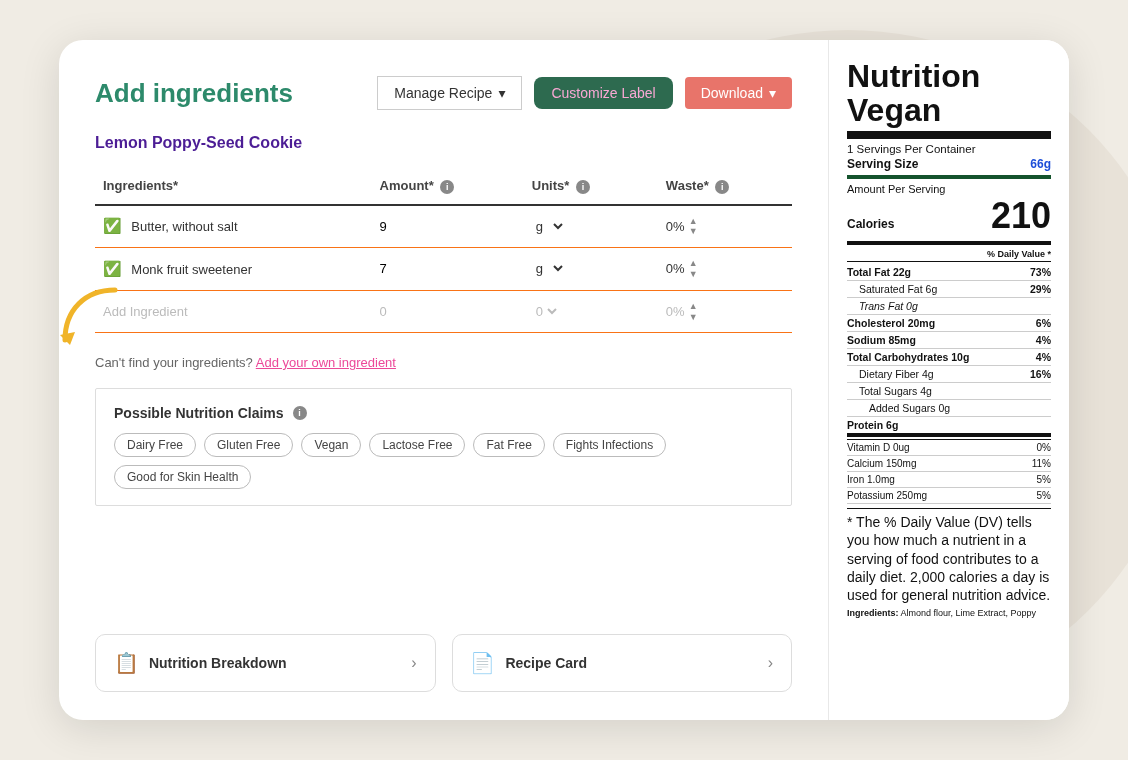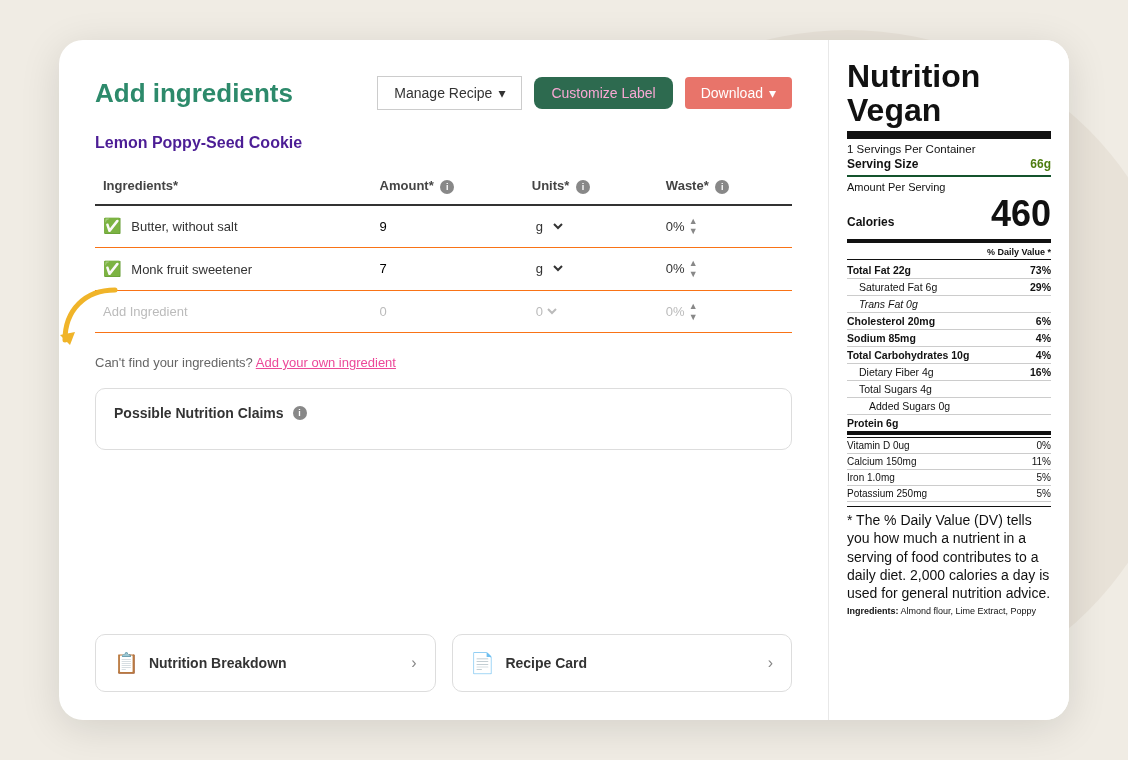--- a/index.html
+++ b/index.html
@@ -191,21 +191,21 @@
       margin: 10px 0 18px 0;
     }
     .cant-find a {
       color: #ec4899;
       text-decoration: underline;
     }
 
     
     .claims-box {
       border: 1px solid #ddd;
-      border-radius: 10px;
+      border-radius: 2px;
       padding: 16px 18px;
       margin-bottom: 18px;
     }
     .claims-title {
       font-size: 14px;
       font-weight: 600;
       color: #333;
       margin-bottom: 12px;
       display: flex;
       align-items: center;
@@ -276,33 +276,33 @@
     }
     .nf-servings {
       font-size: 11.5px;
       color: #111;
       margin-bottom: 2px;
     }
     .nf-serving-size-row {
       display: flex;
       justify-content: space-between;
       align-items: baseline;
-      border-bottom: 2px solid #14532d;
+      border-bottom: 4px solid #14532d;
       padding-bottom: 4px;
       margin-bottom: 4px;
     }
     .nf-serving-size-label {
       font-size: 12px;
       font-weight: 700;
       color: #111;
     }
     .nf-serving-size-val {
       font-size: 12px;
       font-weight: 700;
-      color: #4d7c0f;
+      color: #1d4ed8;
     }
     .nf-aps {
       font-size: 11px;
       color: #111;
       margin-bottom: 0px;
     }
     .nf-calories-row {
       display: flex;
       justify-content: space-between;
       align-items: baseline;
@@ -497,20 +497,30 @@
     <p class="cant-find">
       <span>Can't find your ingredients?</span>
       <a href="#">Add your own ingredient</a>
     </p>
 
     <div class="claims-box">
       <div class="claims-title">
         <span>Possible Nutrition Claims</span>
         <span class="info-icon">i</span>
       </div>
+      <div class="claims-tags" id="claims-tags-container">
+
+      <span class="claim-tag">Dairy Free</span>
+          <span class="claim-tag">Gluten Free</span>
+          <span class="claim-tag">Vegan</span>
+          <span class="claim-tag">Lactose Free</span>
+          <span class="claim-tag">Fat Free</span>
+          <span class="claim-tag">Fights Infections</span>
+          <span class="claim-tag">Good for Skin Health</span>
+        </div>
     </div>
 
     <div class="bottom-cards">
       <div class="bottom-card">
         <div class="bottom-card-left">
           <span class="bottom-card-icon">📋</span>
           <span>Nutrition Breakdown</span>
         </div>
         <span class="bottom-card-arrow">›</span>
       </div>
@@ -528,21 +538,21 @@
   <div class="right-panel">
     <div class="nf-title">Nutrition Vegan</div>
     <div class="nf-servings">1 Servings Per Container</div>
     <div class="nf-serving-size-row">
       <span class="nf-serving-size-label">Serving Size</span>
       <span class="nf-serving-size-val">66g</span>
     </div>
     <div class="nf-aps">Amount Per Serving</div>
     <div class="nf-calories-row">
       <span class="nf-calories-label">Calories</span>
-      <span class="nf-calories-val">460</span>
+      <span class="nf-calories-val">210</span>
     </div>
     <div class="nf-dv-header">% Daily Value *</div>
 
     <div id="nutrient-rows-container">
         <div class="nf-row bold-label">
     <span class="nf-label" style="">Total Fat 22g</span>
     <span class="nf-pct">73%</span>
   </div>
         <div class="nf-row">
     <span class="nf-label nf-indent" style="">Saturated Fat 6g</span>

